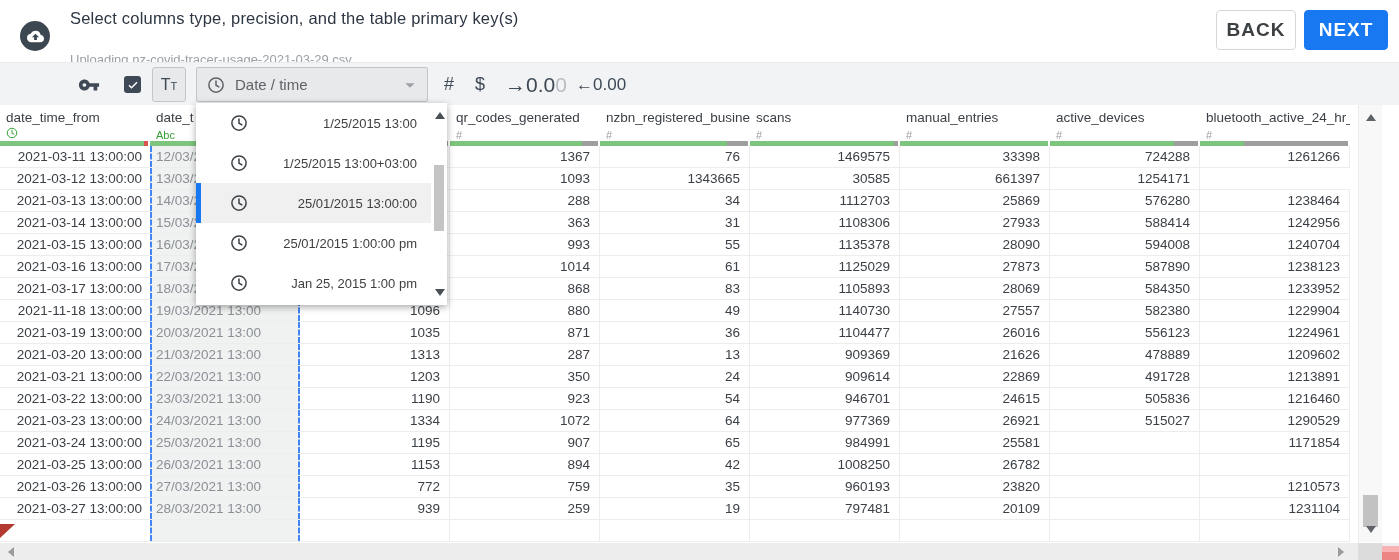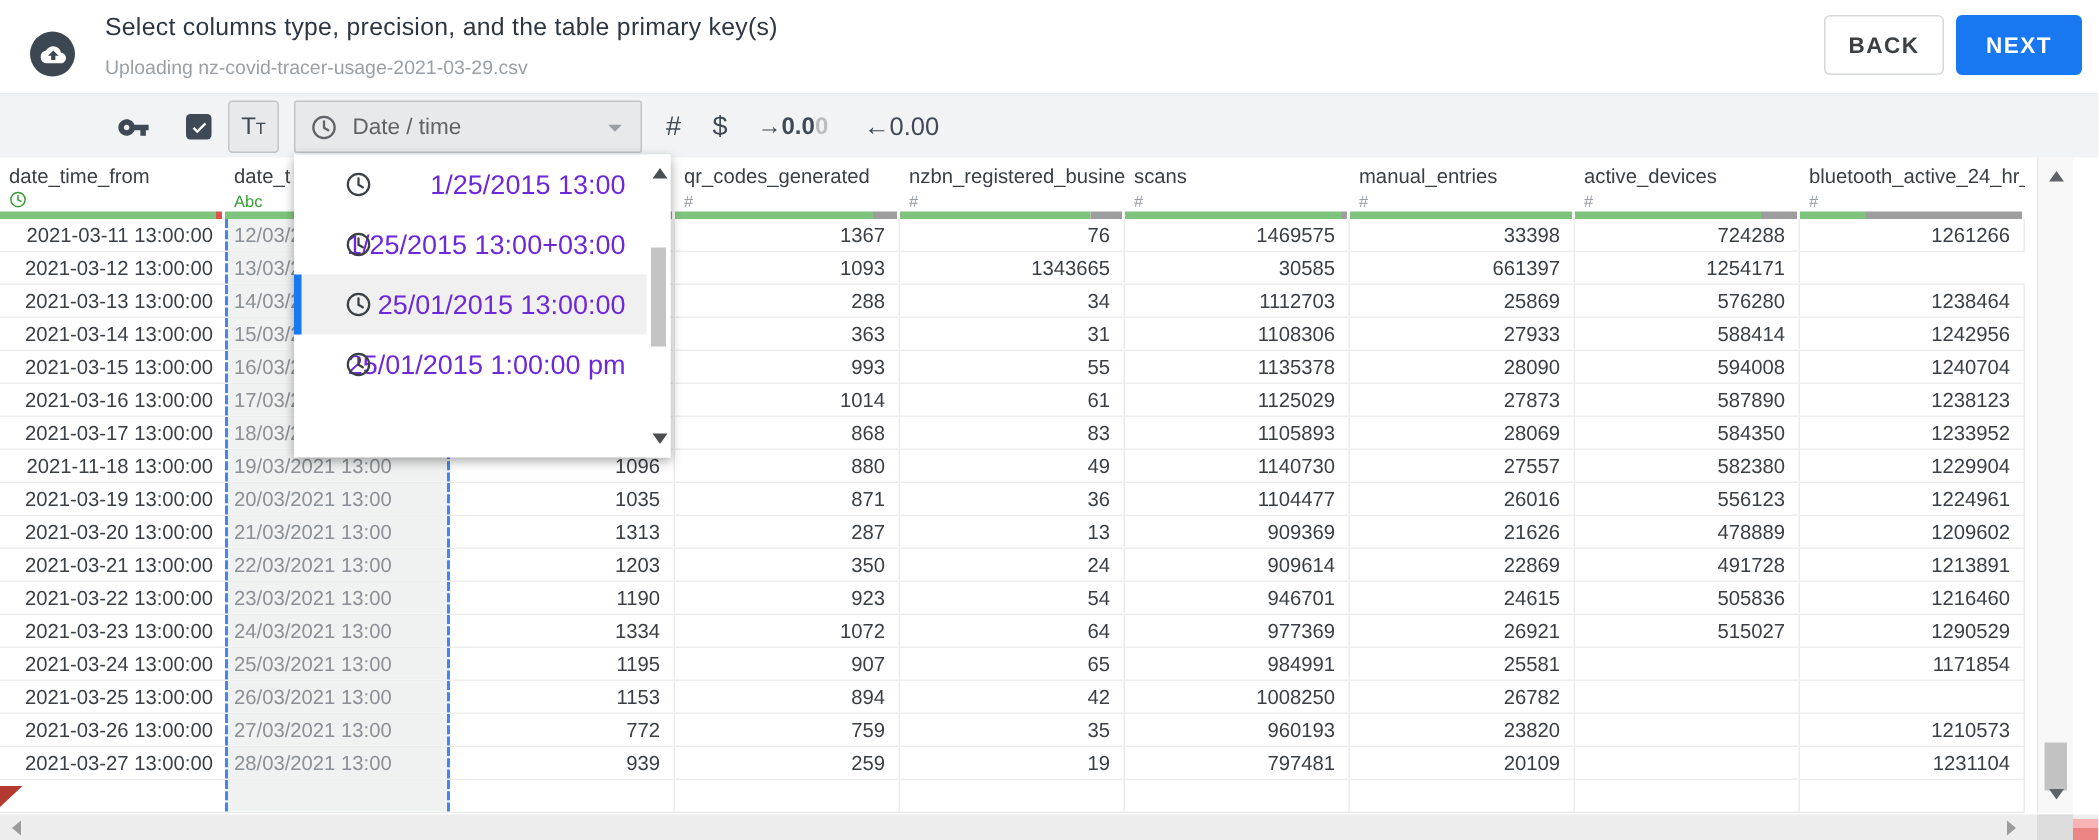--- a/index.html
+++ b/index.html
@@ -6,22 +6,22 @@
   .page{position:relative;width:1399px;height:560px;background:#fff;overflow:hidden;
         font-family:"Liberation Sans",sans-serif;-webkit-font-smoothing:antialiased;}
 
   
   .topbar{position:absolute;left:0;top:0;width:1192px;height:62px;background:#fff;}
   .badge{position:absolute;left:20px;top:21px;width:30px;height:30px;border-radius:50%;
          background:#3d4752;display:flex;align-items:center;justify-content:center;}
   .badge svg{width:17px;height:17px;fill:#fff;}
   .hgroup{position:absolute;left:70px;top:9px;}
   .title{font-size:16.5px;color:#2d3643;font-weight:500;letter-spacing:.2px;}
-  .subtitle{font-size:13px;color:#9aa0a6;margin-top:9px;}
-  .btn{position:absolute;top:10px;height:40px;border-radius:4px;font-size:15px;font-weight:bold;
+  .subtitle{font-size:13px;color:#9aa0a6;margin-top:24px;}
+  .btn{position:absolute;top:10px;height:40px;border-radius:4px;font-size:19px;font-weight:bold;
        letter-spacing:1px;font-family:inherit;cursor:pointer;}
   .btn.back{left:1216px;width:80px;background:#fff;border:1px solid #d4d7da;color:#3c4043;}
   .btn.next{left:1304px;width:84px;background:#1778f2;border:1px solid #1778f2;color:#fff;}
 
   
   .toolbar{position:absolute;left:0;top:62px;width:1399px;height:43px;background:#f1f3f4;
            border-top:1px solid #e9ebec;box-sizing:border-box;}
   .keyicon{position:absolute;left:78px;top:11px;width:22px;height:22px;}
   .keyicon svg{width:22px;height:22px;fill:#3e4955;}
   .checkbox{position:absolute;left:124px;top:13px;width:17px;height:17px;background:#3e4955;
@@ -29,21 +29,21 @@
   .checkbox svg{width:12px;height:12px;stroke:#fff;stroke-width:3;fill:none;}
   .ttbtn{position:absolute;left:152px;top:4px;width:34px;height:35px;background:#e7e9ea;
          border:1px solid #c2c6c9;border-radius:3px;font-size:16px;color:#3e4955;
          font-variant:small-caps;font-family:inherit;cursor:pointer;}
   .typesel{position:absolute;left:196px;top:4px;width:232px;height:35px;background:#e7e9ea;
            border:1px solid #c2c6c9;border-radius:2px;box-sizing:border-box;display:flex;
            align-items:center;color:#5f6368;font-size:15px;cursor:pointer;}
   .typesel .cicon{width:18px;height:18px;margin:0 10px 0 10px;flex:none;}
   .typesel .chev{margin-left:auto;margin-right:6px;width:22px;height:22px;flex:none;}
   .tbtxt{position:absolute;top:0;height:43px;line-height:43px;font-size:18px;color:#3e4955;cursor:pointer;}
-  .t-hash{left:444px;}.t-dollar{left:475px;}.t-dec{left:505px;font-size:16px;font-weight:bold;}.t-inc{left:576px;font-size:17px;}
+  .t-hash{left:444px;}.t-dollar{left:475px;}.t-dec{left:505px;font-size:21px;}.t-inc{left:576px;font-size:17px;}
   .faded{color:#b9bec3;}
 
   
   .ghead{position:absolute;left:0;top:105px;display:flex;height:52px;}
   .hcell{width:150px;box-sizing:border-box;padding:5px 0 0 6px;cursor:pointer;}
   .hname{font-size:13.5px;color:#3a3f45;white-space:nowrap;overflow:hidden;}
   .tlabel{font-size:11px;display:inline-block;margin-top:3px;}
   .tlabel-clock{width:12px;height:12px;margin-top:2px;}
 
   .qbar{position:absolute;left:0;top:141px;height:5px;display:flex;}
@@ -77,21 +77,21 @@
   .arr.hright{left:1338px;top:4px;border-top:5px solid transparent;border-bottom:5px solid transparent;border-left:6px solid #9b9b9b;}
   .hthumb-red{position:absolute;right:0;top:3px;width:17px;height:14px;
               background:linear-gradient(#f7b3b3 0 45%,#ee8585 45% 100%);}
 
   
   .panel{position:absolute;left:196px;top:103px;width:251px;height:202px;background:#fff;
          box-shadow:0 2px 7px rgba(0,0,0,.35);z-index:40;}
   .opt{position:relative;height:40px;display:flex;align-items:center;padding-right:30px;
        box-sizing:border-box;cursor:pointer;}
   .opt .oicon{position:absolute;left:34px;width:18px;height:18px;}
-  .opt .olabel{flex:1;text-align:right;font-size:18px;color:#6d28d9;white-space:nowrap;}
+  .opt .olabel{flex:1;text-align:right;font-size:13px;color:#404040;white-space:nowrap;}
   .opt.sel{background:#f0f0f0;}
   .opt.sel::before{content:'';position:absolute;left:0;top:0;bottom:0;width:5px;background:#1778f2;}
   .pscroll{position:absolute;right:0;top:0;bottom:0;width:16px;background:#fff;}
   .pthumb{position:absolute;left:3px;top:62px;width:10px;height:66px;background:#c4c4c4;}
   .parr-up{left:4px;top:9px;border-left:5px solid transparent;border-right:5px solid transparent;border-bottom:7px solid #4a4f54;}
   .parr-down{left:4px;bottom:9px;border-left:5px solid transparent;border-right:5px solid transparent;border-top:7px solid #4a4f54;}
 </style>
 </head>
 <body>
 
@@ -428,20 +428,27 @@
           </svg>
           <span class="olabel">25/01/2015 13:00:00</span>
         </div>
         <div class="opt">
           <svg class="oicon" viewBox="0 0 24 24">
             <circle cx="12" cy="12" r="9.5" fill="none" stroke="#3c4145" stroke-width="2"></circle>
             <path d="M12 6.5v5.8l3.8 2.2" fill="none" stroke="#3c4145" stroke-width="2" stroke-linecap="round"></path>
           </svg>
           <span class="olabel">25/01/2015 1:00:00 pm</span>
         </div>
+        <div class="opt">
+          <svg class="oicon" viewBox="0 0 24 24">
+            <circle cx="12" cy="12" r="9.5" fill="none" stroke="#3c4145" stroke-width="2"></circle>
+            <path d="M12 6.5v5.8l3.8 2.2" fill="none" stroke="#3c4145" stroke-width="2" stroke-linecap="round"></path>
+          </svg>
+          <span class="olabel">Jan 25, 2015 1:00 pm</span>
+        </div>
       </div>
     <div class="pscroll">
       <span class="arr parr-up"></span>
       <div class="pthumb"></div>
       <span class="arr parr-down"></span>
     </div>
   </div>
 
 </div>
 

